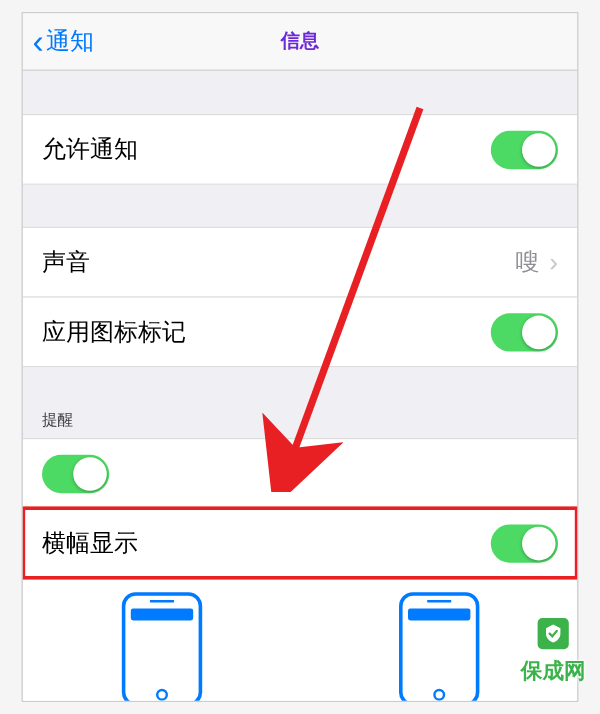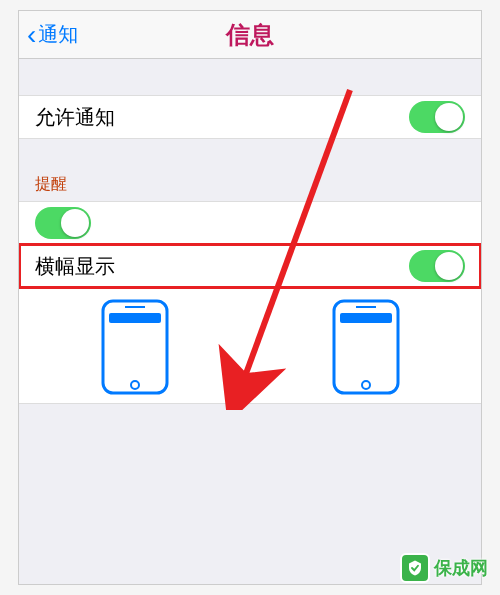--- a/index.html
+++ b/index.html
@@ -38,37 +38,37 @@
       color: #007aff;
       font-size: 20px;
       cursor: pointer;
     }
     .back-chevron {
       font-size: 28px;
       line-height: 1;
       margin-right: 2px;
     }
     .title {
-      font-size: 24px;
+      font-size: 16px;
       font-weight: 600;
-      color: #be185d;
+      color: #6d28d9;
     }
     .group { margin-top: 36px; }
     .group-header {
-      font-size: 16px;
-      color: #c2410c;
+      font-size: 13px;
+      color: #404040;
       padding: 8px 16px 6px;
     }
     .row {
       display: flex;
       align-items: center;
       justify-content: space-between;
       background: #fff;
       padding: 0 16px;
-      height: 44px;
+      height: 59px;
       border-top: 1px solid #ddd;
       border-bottom: 1px solid #ddd;
       margin-bottom: -1px;
     }
     .row + .row { border-top: 1px solid #ddd; }
     .row-label {
       font-size: 20px;
       color: #000;
     }
     .right-side {
@@ -130,25 +130,26 @@
       position: absolute;
       left: 200px;
       top: 80px;
       width: 180px;
       height: 330px;
       pointer-events: none;
     }
     .watermark {
       position: absolute;
       right: 6px;
-      bottom: 10px;
+      bottom: 22px;
       display: flex;
       align-items: center;
       gap: 4px;
       padding: 2px 6px;
+      flex-direction: column;
     }
     .watermark-badge {
       width: 30px;
       height: 30px;
       background: #3bb34a;
       border-radius: 6px;
       display: flex;
       align-items: center;
       justify-content: center;
       border: 2px solid #fff;
@@ -173,20 +174,33 @@
     <div class="title">信息</div>
   </div>
 
   <div class="group">
     <div class="row">
       <span class="row-label">允许通知</span>
       <div class="switch"></div>
     </div>
   </div>
 
+  <div class="group">
+    <div class="row">
+      <span class="row-label">声音</span>
+      <div class="right-side">
+        <span class="detail">嗖</span>
+        <span class="chevron-right">›</span>
+      </div>
+    </div>
+    <div class="row">
+      <span class="row-label">应用图标标记</span>
+      <div class="switch"></div>
+    </div>
+  </div>
 
   <div class="group" style="margin-top:28px">
     <div class="group-header">提醒</div>
     <div class="row">
       <div class="switch"></div>
     </div>
     <div class="row highlight">
       <span class="row-label">横幅显示</span>
       <div class="switch"></div>
     </div>

